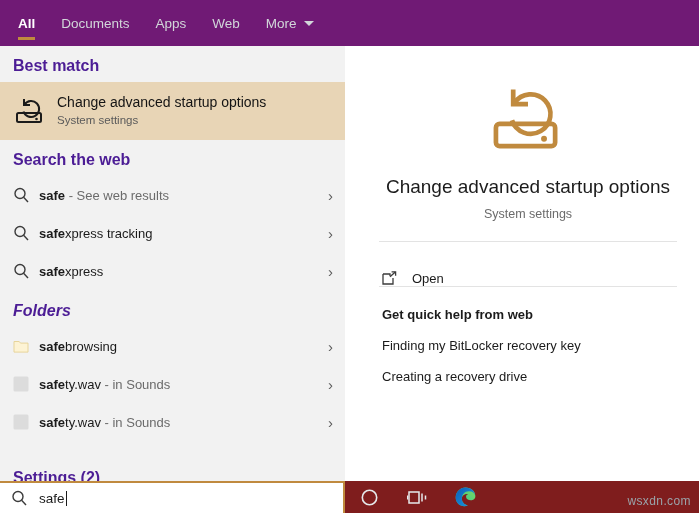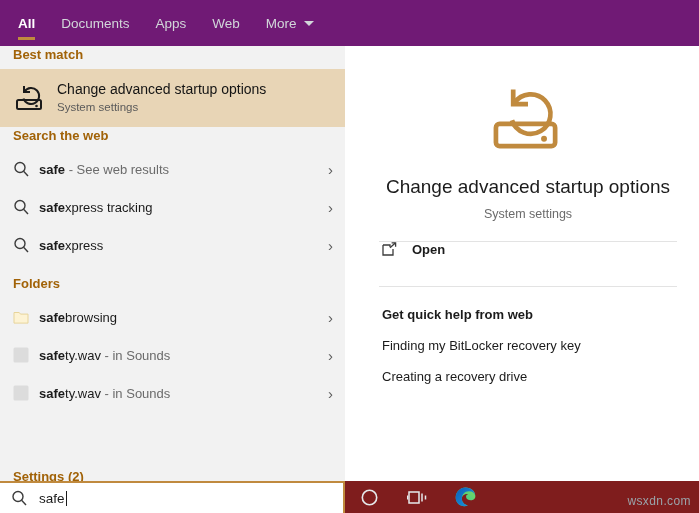--- a/index.html
+++ b/index.html
@@ -65,26 +65,26 @@
   
   .leftpane {
     position: absolute;
     left: 0; top: 46px;
     width: 345px;
     height: 435px;
     background: #f2f2f2;
     overflow: hidden;
   }
   .section-head {
-    font-size: 13px;
+    font-size: 16px;
     font-weight: bold;
-    color: #a16207;
-    padding: 1px 0 7px 13px;
-  }
-  .sec-folders { padding-top: 12px; }
+    color: #4c1d95;
+    padding: 11px 0 7px 13px;
+  }
+  .sec-folders { padding-top: 12px; font-style: italic; }
   .sec-music { padding-top: 10px; }
 
   .row {
     display: flex;
     align-items: center;
     height: 38px;
     padding: 0 12px 0 13px;
     box-sizing: border-box;
     cursor: default;
   }
@@ -162,25 +162,24 @@
     font-size: 12.5px;
     color: #6b6b6b;
   }
   .hr {
     height: 1px;
     background: #e3e3e3;
     margin: 20px 22px 0 22px;
   }
   .action-row {
     display: flex;
-    align-items: flex-start;
+    align-items: flex-end;
     height: 44px;
     padding-left: 25px;
     cursor: default;
-    font-weight: bold;
   }
   .action-row .a-ico {
     width: 30px;
     min-width: 30px;
     display: flex;
     align-items: center;
   }
   .action-row .a-label {
     font-size: 13px;
     color: #1b1b1b;

